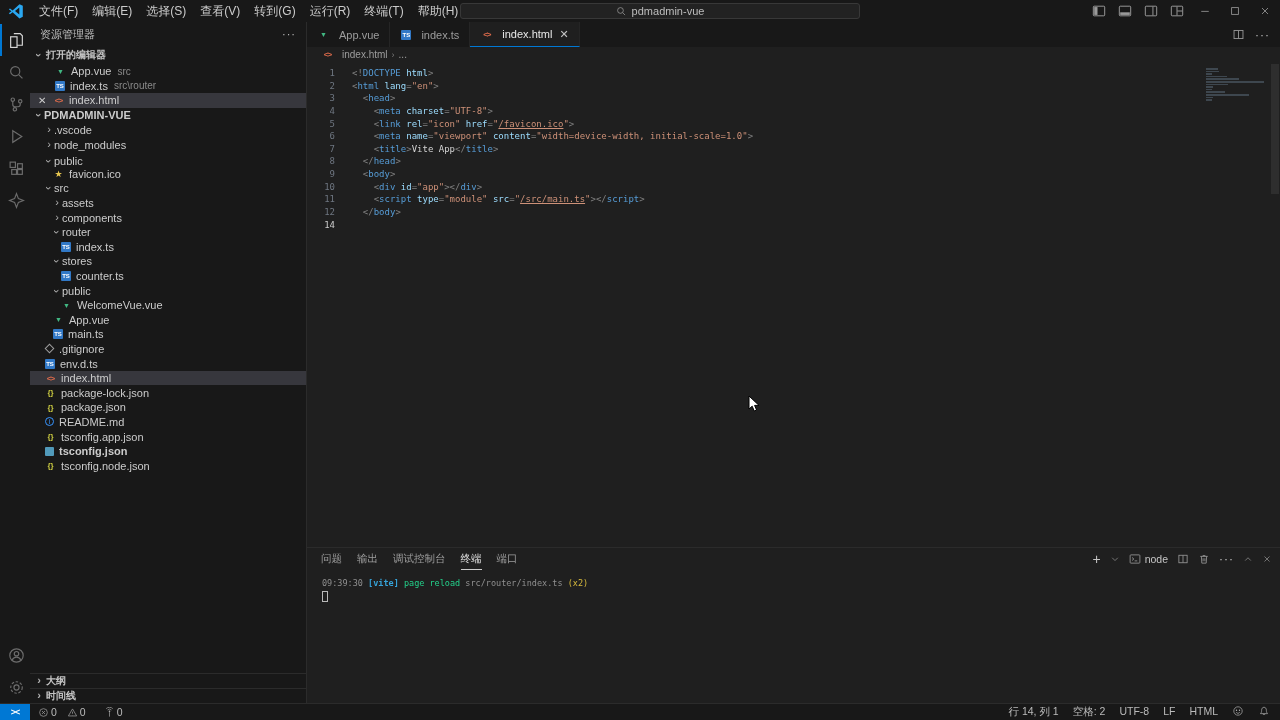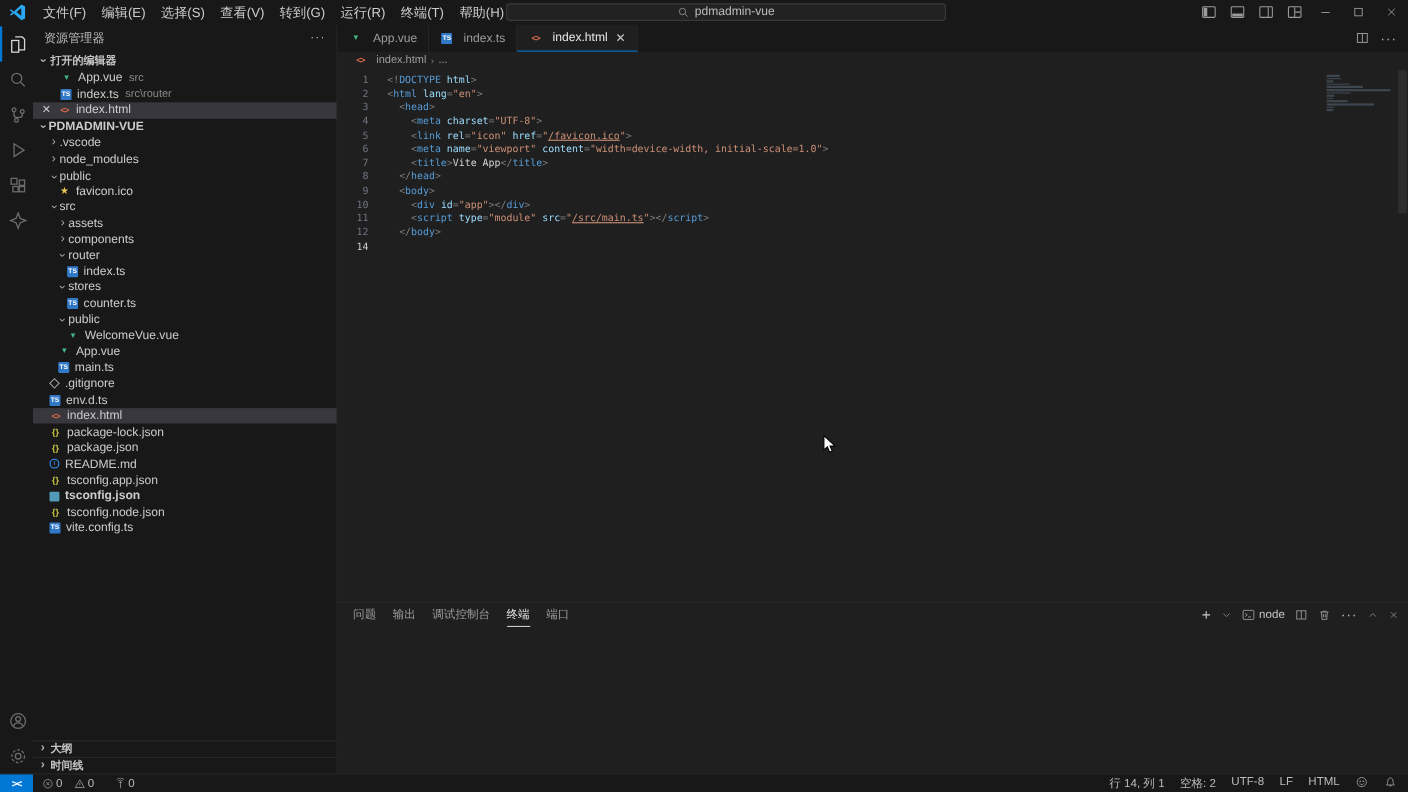--- a/index.html
+++ b/index.html
@@ -338,24 +338,20 @@
           <span>tsconfig.app.json</span>
         </div>
         <div class="trow" style="padding-left: 14px; font-weight: bold;">
           <span class="fic fic-tsc"></span>
           <span>tsconfig.json</span>
         </div>
         <div class="trow" style="padding-left: 14px;">
           <span class="fic fic-json">{}</span>
           <span>tsconfig.node.json</span>
         </div>
-        <div class="trow" style="padding-left: 14px;">
-          <span class="fic fic-ts">TS</span>
-          <span>vite.config.ts</span>
-        </div>
       </div>
     <div class="sb-bottom">
       <div class="sb-brow">
           <span class="tw">›</span>
           <span>大纲</span>
         </div>
       <div class="sb-brow">
           <span class="tw">›</span>
           <span>时间线</span>
         </div>
@@ -502,20 +498,24 @@
         <span>
             <svg width="10" height="10" viewBox="0 0 16 16">
               <path class="ic" d="m3.5 10.5 4.5-4.5 4.5 4.5"></path>
             </svg>
           </span>
         <span>
             <svg width="10" height="10" viewBox="0 0 16 16">
               <path class="ic" d="m4 4 8 8M12 4l-8 8"></path>
             </svg>
           </span>
+      </div>
+      <div class="term">
+        <div id="term-line"><span class="td">09:39:30 </span><span class="tc">[vite] </span><span class="tg">page reload </span><span class="td">src/router/index.ts </span><span class="ty">(x2)</span></div>
+        <div class="tcursor"></div>
       </div>
     </div>
   </div>
 </div>
 
 <div class="statusbar">
   <div class="remote">&gt;&lt;</div>
   <div class="sleft">
     <span class="sgroup">
       <svg width="11" height="11" viewBox="0 0 16 16">

